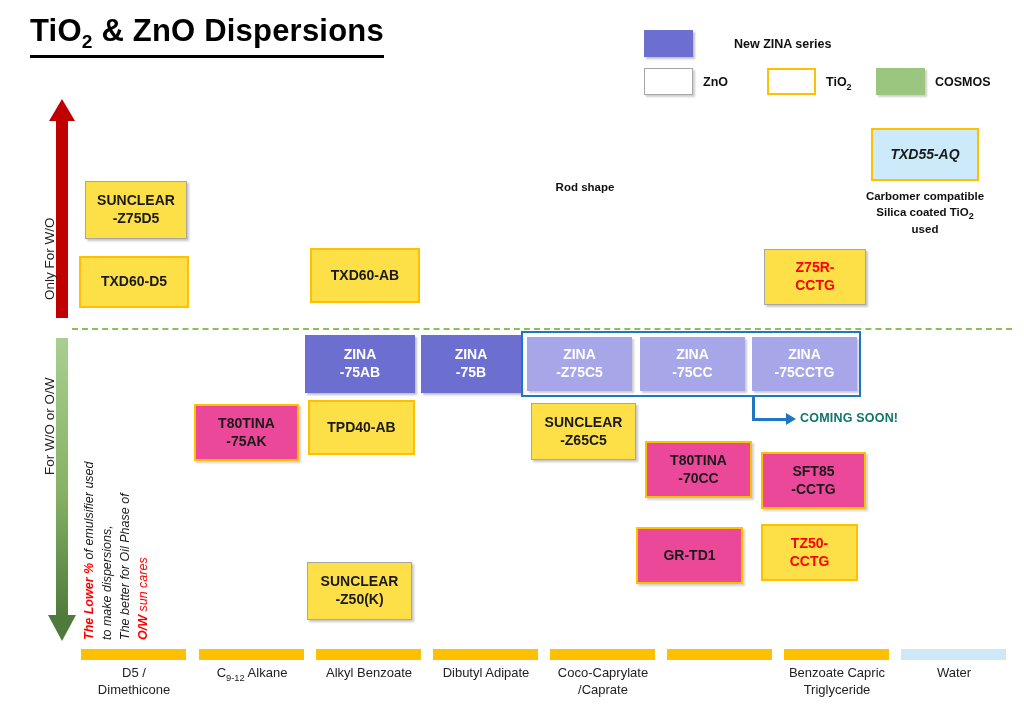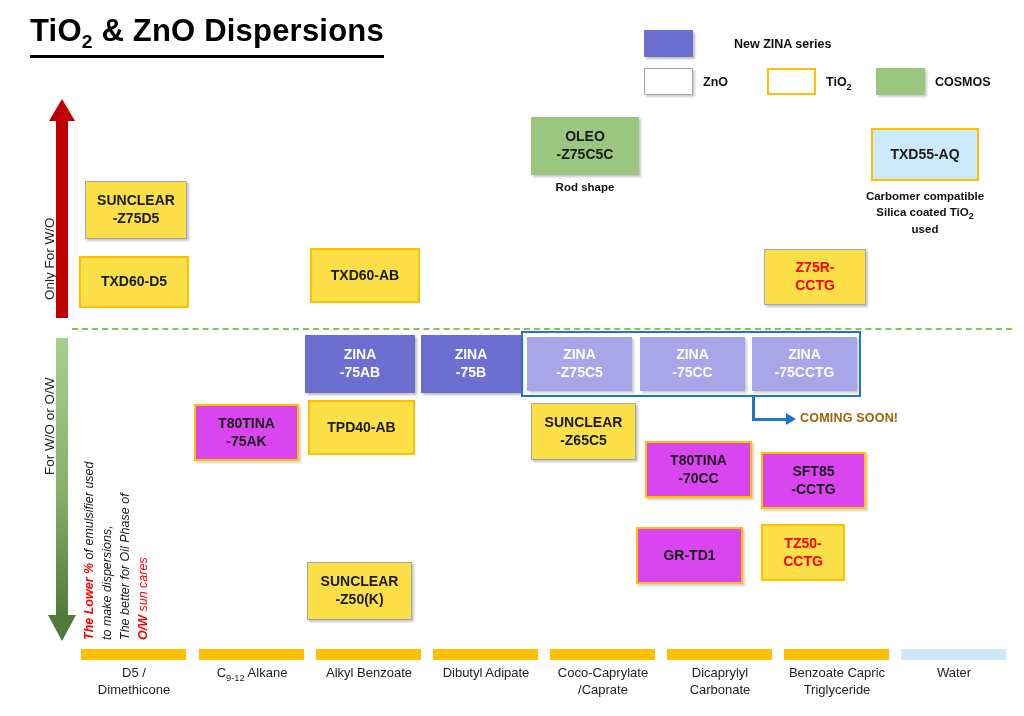--- a/index.html
+++ b/index.html
@@ -88,21 +88,21 @@
     align-items:center;justify-content:center;
     text-align:center;
     font-weight:bold;
     font-size:14px;
     line-height:1.28;
     background:#fde047;
   }
   .box .l2{display:block;}
   .b-gray{border:1.6px solid #a6a6a6;box-shadow:1.5px 1.5px 2px rgba(0,0,0,.22);}
   .b-orange{border:2.4px solid #ffc000;}
-  .b-green{background:#d946ef;border:2.4px solid #ffc000;box-shadow:1.5px 1.5px 2px rgba(0,0,0,.18);}
+  .b-green{background:#ec4899;border:2.4px solid #ffc000;box-shadow:1.5px 1.5px 2px rgba(0,0,0,.18);}
   .b-green-plain{background:#9bc680;border:1px solid #9bc680;box-shadow:1.5px 1.5px 2px rgba(0,0,0,.22);}
   .b-aqua{background:#cdeafa;border:2.4px solid #ffc000;}
   .b-purple{background:#6d6fd0;color:#ffffff;border:1px solid #6d6fd0;box-shadow:1.5px 1.5px 2px rgba(0,0,0,.25);}
   .b-purple-lt{background:#a7a6e8;color:#ffffff;border:1px solid #a7a6e8;box-shadow:1.5px 1.5px 2px rgba(0,0,0,.2);}
   .t-red{color:#ff0000;}
 
   .caption{
     position:absolute;text-align:center;
     font-size:11.5px;font-weight:bold;color:#111;line-height:1.35;
   }
@@ -119,21 +119,21 @@
   #cs-hline{position:absolute;left:752px;top:418px;width:36px;height:2.6px;background:#1f77c4;}
   #cs-arrowhead{
     position:absolute;left:786px;top:413px;
     width:0;height:0;
     border-top:6px solid transparent;
     border-bottom:6px solid transparent;
     border-left:10px solid #1f77c4;
   }
   #coming-soon{
     position:absolute;left:800px;top:411px;
-    font-size:12.5px;font-weight:bold;color:#a16207;letter-spacing:.2px;
+    font-size:12.5px;font-weight:bold;color:#0f766e;letter-spacing:.2px;
   }
 
   
   .axis-bar{position:absolute;height:11px;background:#ffc000;}
   .axis-bar.water{background:#cfe8f7;}
   .axis-lbl{
     position:absolute;text-align:center;
     font-size:13px;color:#222;line-height:1.3;
   }
   .axis-lbl sub{font-size:.72em;}
@@ -180,27 +180,23 @@
   </div>
 
   <div class="box b-orange" style="left:79px;top:256px;width:110px;height:52px;">
     <span>TXD60-D5</span>
   </div>
 
   <div class="box b-orange" style="left:310px;top:248px;width:110px;height:55px;">
     <span>TXD60-AB</span>
   </div>
 
-  <div class="box b-green-plain" style="left:531px;top:117px;width:108px;height:58px;">
-    <span>OLEO</span>
-    <span class="l2">-Z75C5C</span>
-  </div>
   <div class="caption" style="left:531px;top:180px;width:108px;">Rod shape</div>
 
-  <div class="box b-aqua" style="left:871px;top:128px;width:108px;height:53px;">
+  <div class="box b-aqua" style="left:871px;top:128px;width:108px;height:53px;font-style:italic;">
     <span>TXD55-AQ</span>
   </div>
   <div class="caption" style="left:862px;top:189px;width:126px;">
     <span>Carbomer compatible</span><br>
     <span>Silica coated TiO</span><sub>2</sub><span> used</span>
   </div>
 
   <div class="box b-gray t-red" style="left:764px;top:249px;width:102px;height:56px;">
     <span>Z75R-</span>
     <span class="l2">CCTG</span>
@@ -254,21 +250,21 @@
 
   <div class="box b-green" style="left:761px;top:452px;width:105px;height:57px;">
     <span>SFT85</span>
     <span class="l2">-CCTG</span>
   </div>
 
   <div class="box b-green" style="left:636px;top:527px;width:107px;height:57px;">
     <span>GR-TD1</span>
   </div>
 
-  <div class="box b-orange t-red" style="left:761px;top:524px;width:84px;height:57px;">
+  <div class="box b-orange t-red" style="left:761px;top:524px;width:97px;height:57px;">
     <span>TZ50-</span>
     <span class="l2">CCTG</span>
   </div>
 
 
   <div class="box b-gray" style="left:307px;top:562px;width:105px;height:58px;">
     <span>SUNCLEAR</span>
     <span class="l2">-Z50(K)</span>
   </div>
 
@@ -293,24 +289,20 @@
     <span>Dibutyl Adipate</span>
   </div>
 
   <div class="axis-bar" style="left:550px;top:649px;width:105px;"></div>
   <div class="axis-lbl" style="left:542px;top:665px;width:122px;">
     <span>Coco-Caprylate</span><br>
     <span>/Caprate</span>
   </div>
 
   <div class="axis-bar" style="left:667px;top:649px;width:105px;"></div>
-  <div class="axis-lbl" style="left:659px;top:665px;width:122px;">
-    <span>Dicaprylyl</span><br>
-    <span>Carbonate</span>
-  </div>
 
   <div class="axis-bar" style="left:784px;top:649px;width:105px;"></div>
   <div class="axis-lbl" style="left:770px;top:665px;width:134px;">
     <span>Benzoate Capric</span><br>
     <span>Triglyceride</span>
   </div>
 
   <div class="axis-bar water" style="left:901px;top:649px;width:105px;"></div>
   <div class="axis-lbl" style="left:893px;top:665px;width:122px;">
     <span>Water</span>

